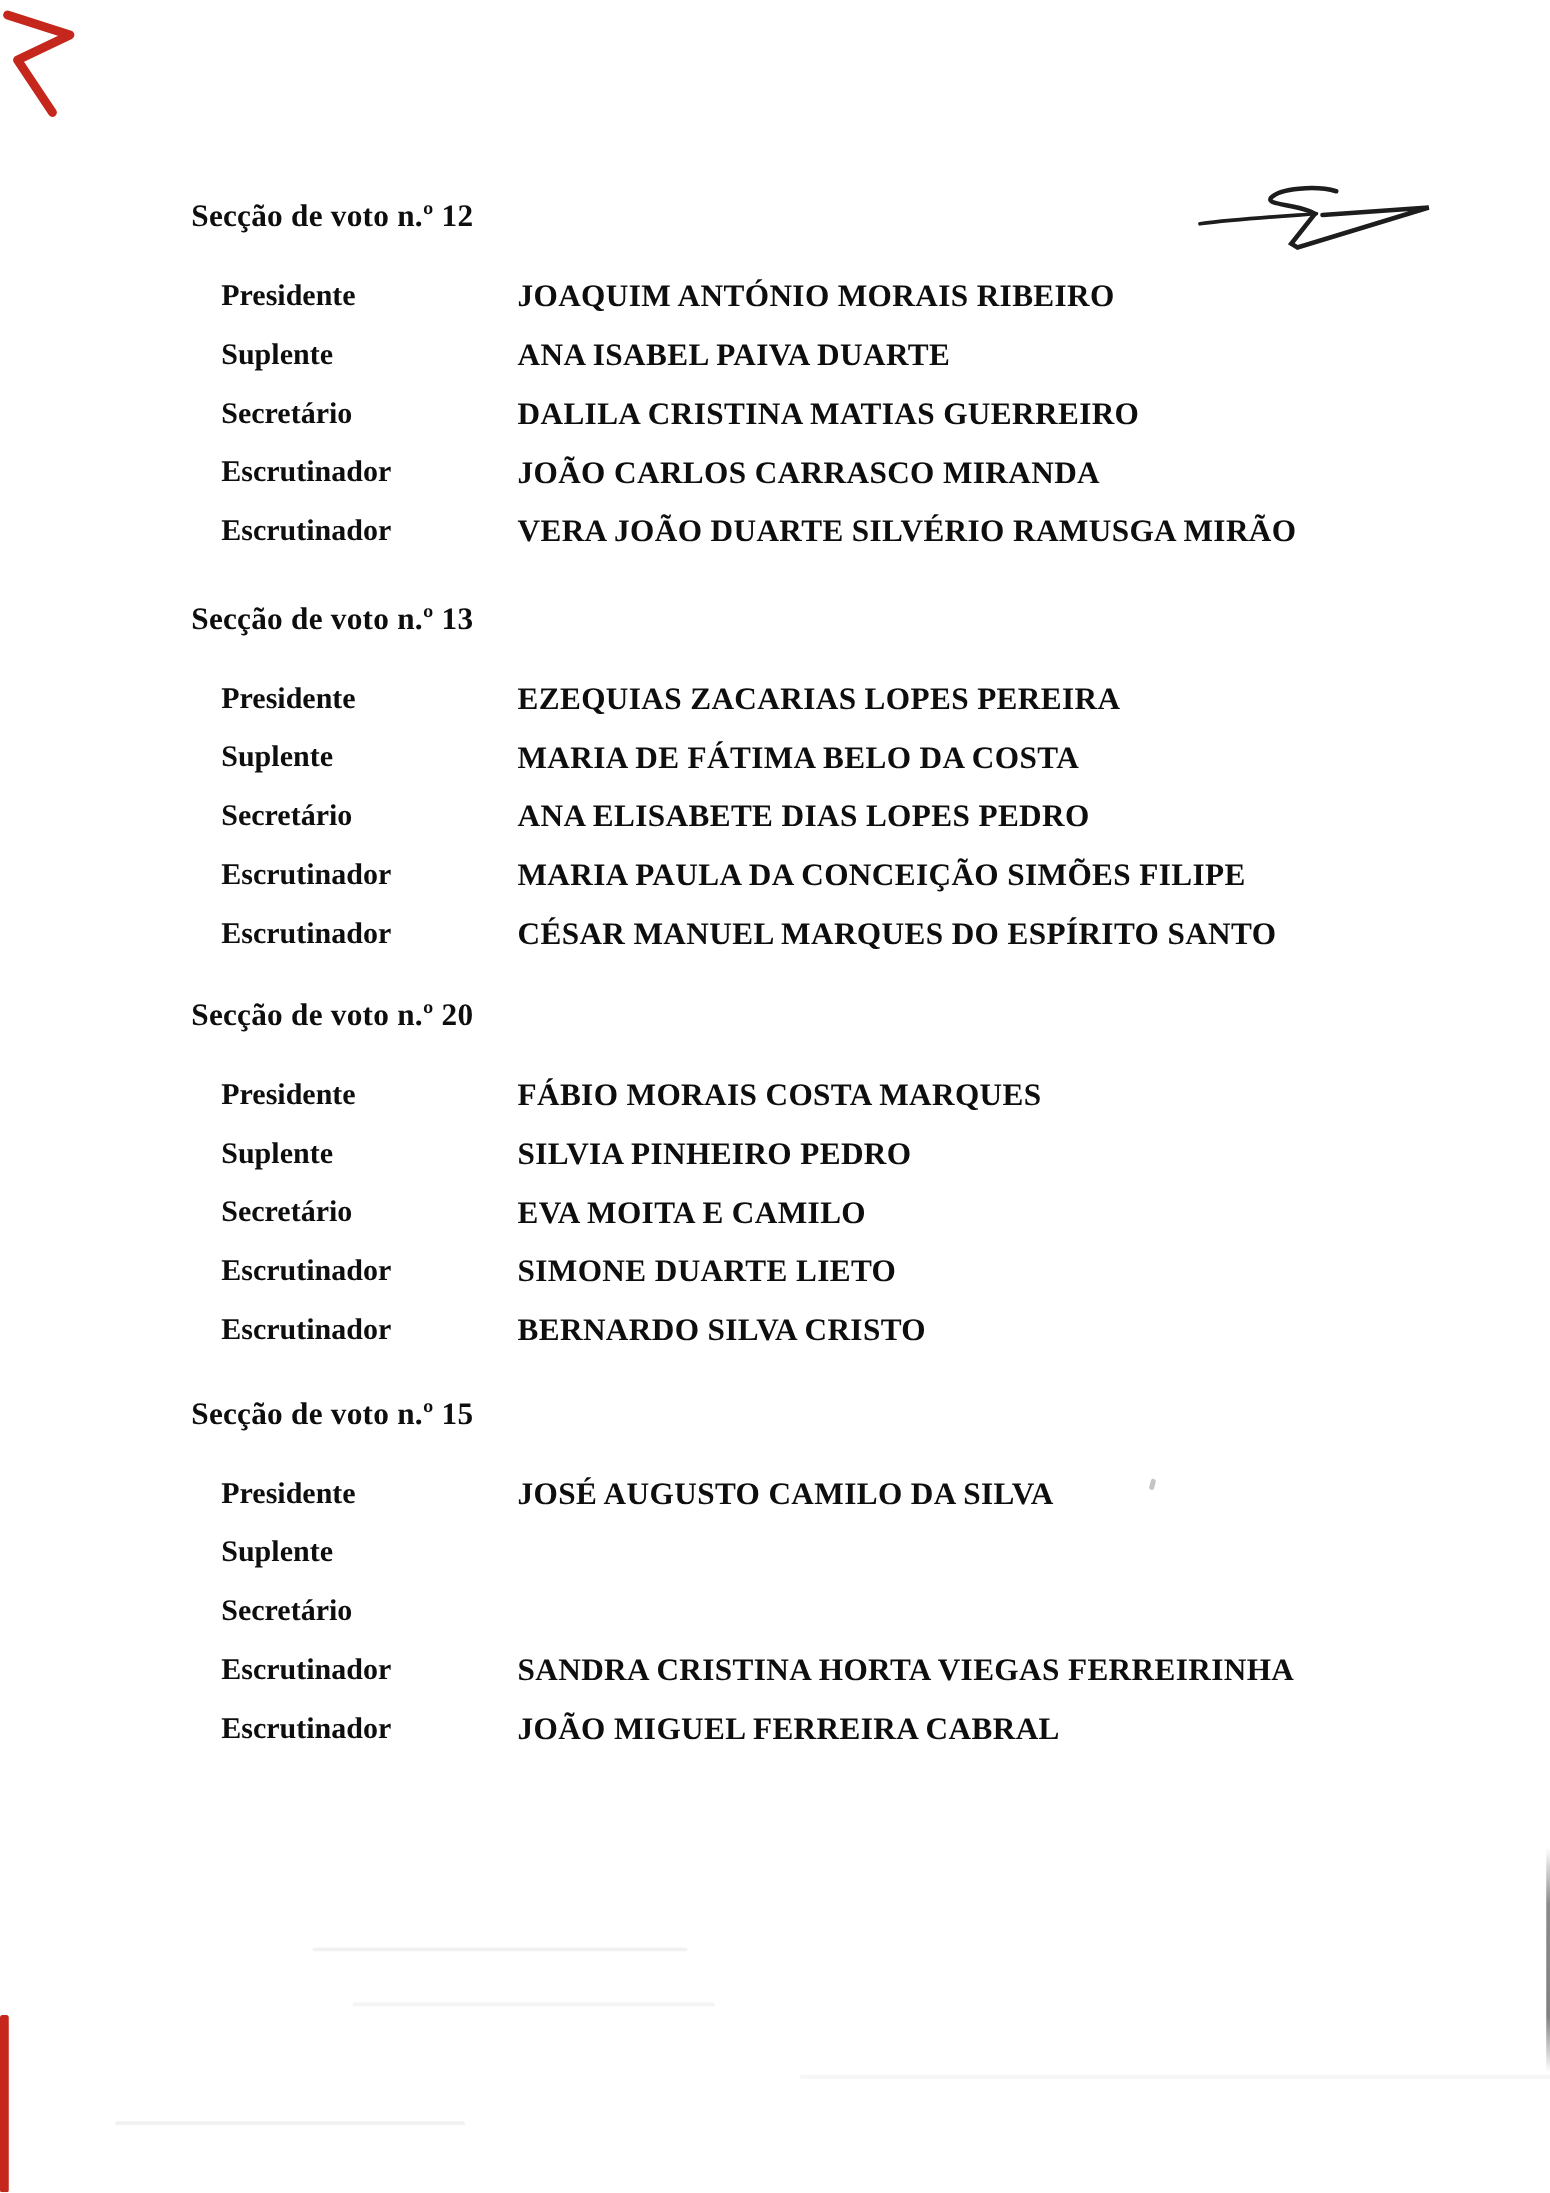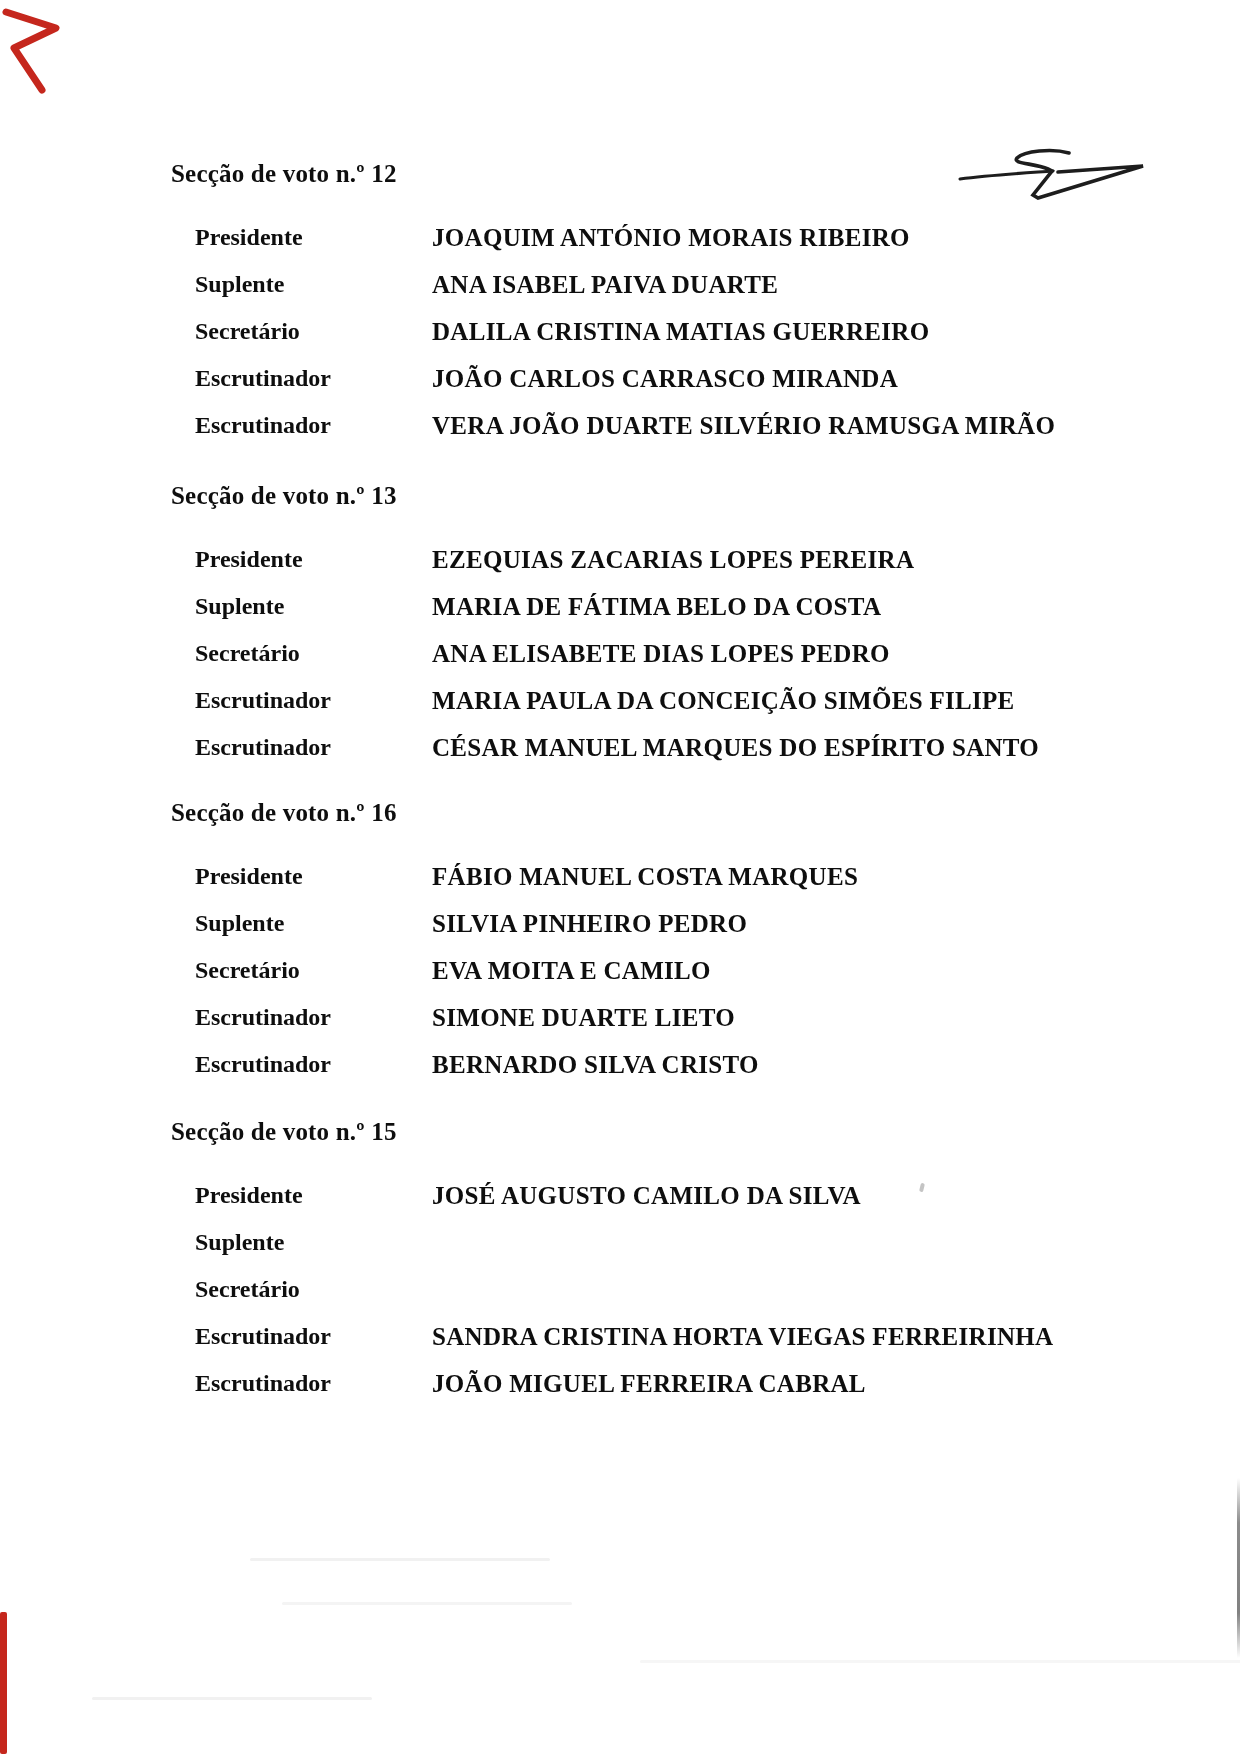--- a/index.html
+++ b/index.html
@@ -13,21 +13,20 @@
     height: 1754px;
     background: #ffffff;
     overflow: hidden;
     font-family: "Liberation Serif", "DejaVu Serif", serif;
     color: #0e0e0e;
   }
   .votesec {
     position: absolute;
     left: 0;
     width: 1112px;
-    padding-left: 18px;
   }
   .s0 { top: 158px; }
   .s1 { top: 480px; }
   .s2 { top: 797px; }
   .s3 { top: 1116px; }
   .sec-title {
     margin: 0 0 24px 153px;
     font-size: 25px;
     font-weight: 700;
     line-height: 32px;
@@ -163,25 +162,25 @@
         <span class="name">MARIA PAULA DA CONCEIÇÃO SIMÕES FILIPE</span>
       </div>
       <div class="row">
         <span class="role">Escrutinador</span>
         <span class="name">CÉSAR MANUEL MARQUES DO ESPÍRITO SANTO</span>
       </div>
     </div>
   </section>
 
   <section class="votesec s2">
-    <h2 class="sec-title">Secção de voto n.º 16</h2>
-    <div class="rows">
-      <div class="row">
-        <span class="role">Presidente</span>
-        <span class="name">FÁBIO MANUEL COSTA MARQUES</span>
+    <h2 class="sec-title">Secção de voto n.º 20</h2>
+    <div class="rows">
+      <div class="row">
+        <span class="role">Presidente</span>
+        <span class="name">FÁBIO MORAIS COSTA MARQUES</span>
       </div>
       <div class="row">
         <span class="role">Suplente</span>
         <span class="name">SILVIA PINHEIRO PEDRO</span>
       </div>
       <div class="row">
         <span class="role">Secretário</span>
         <span class="name">EVA MOITA E CAMILO</span>
       </div>
       <div class="row">

